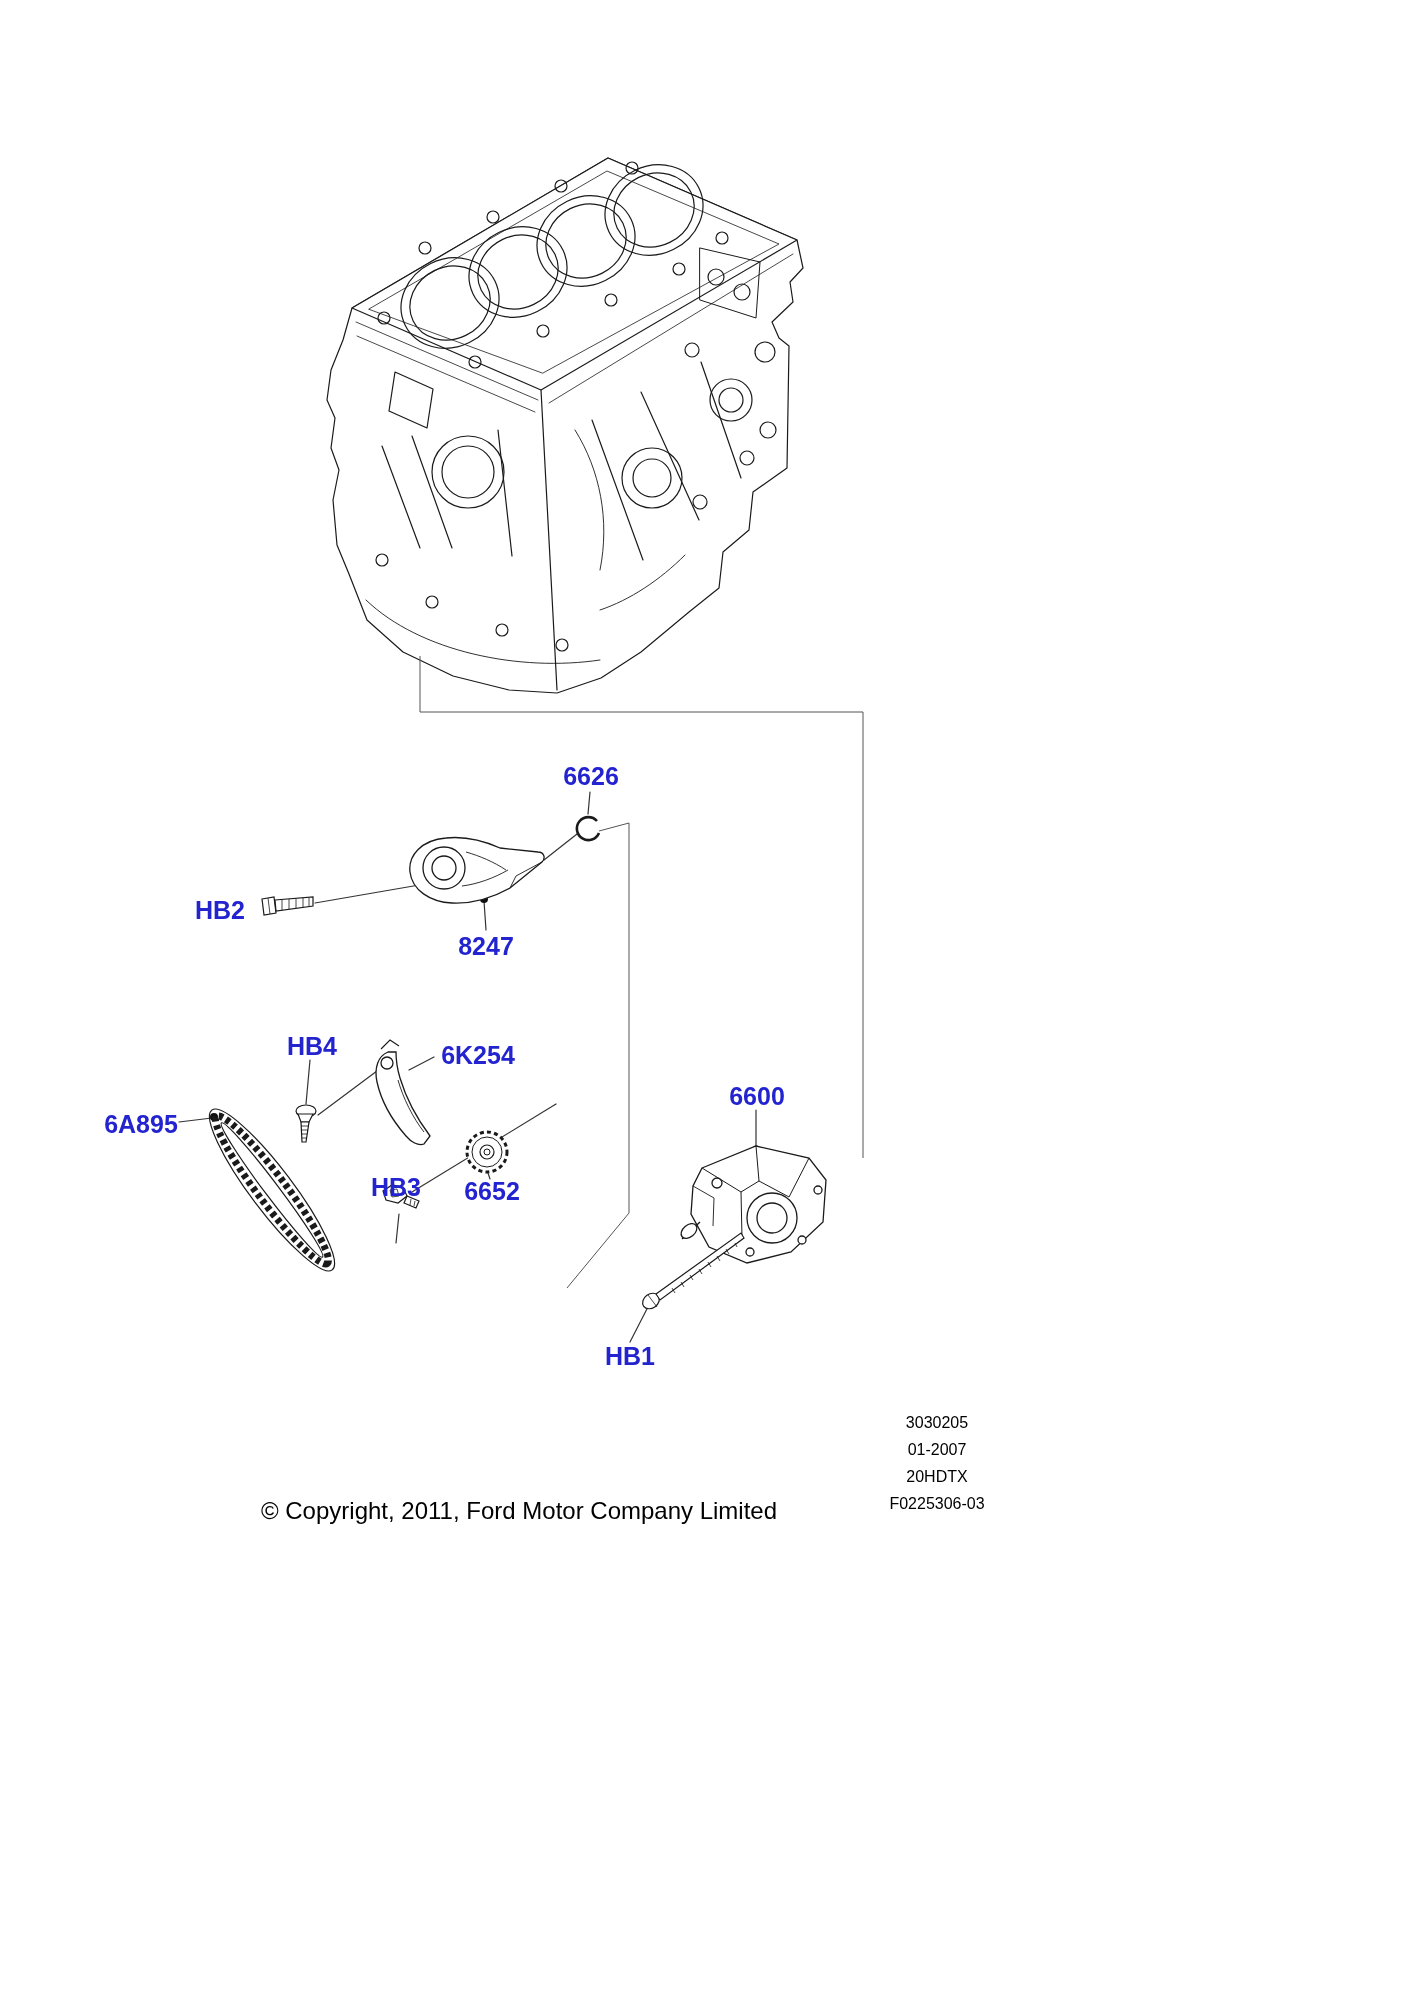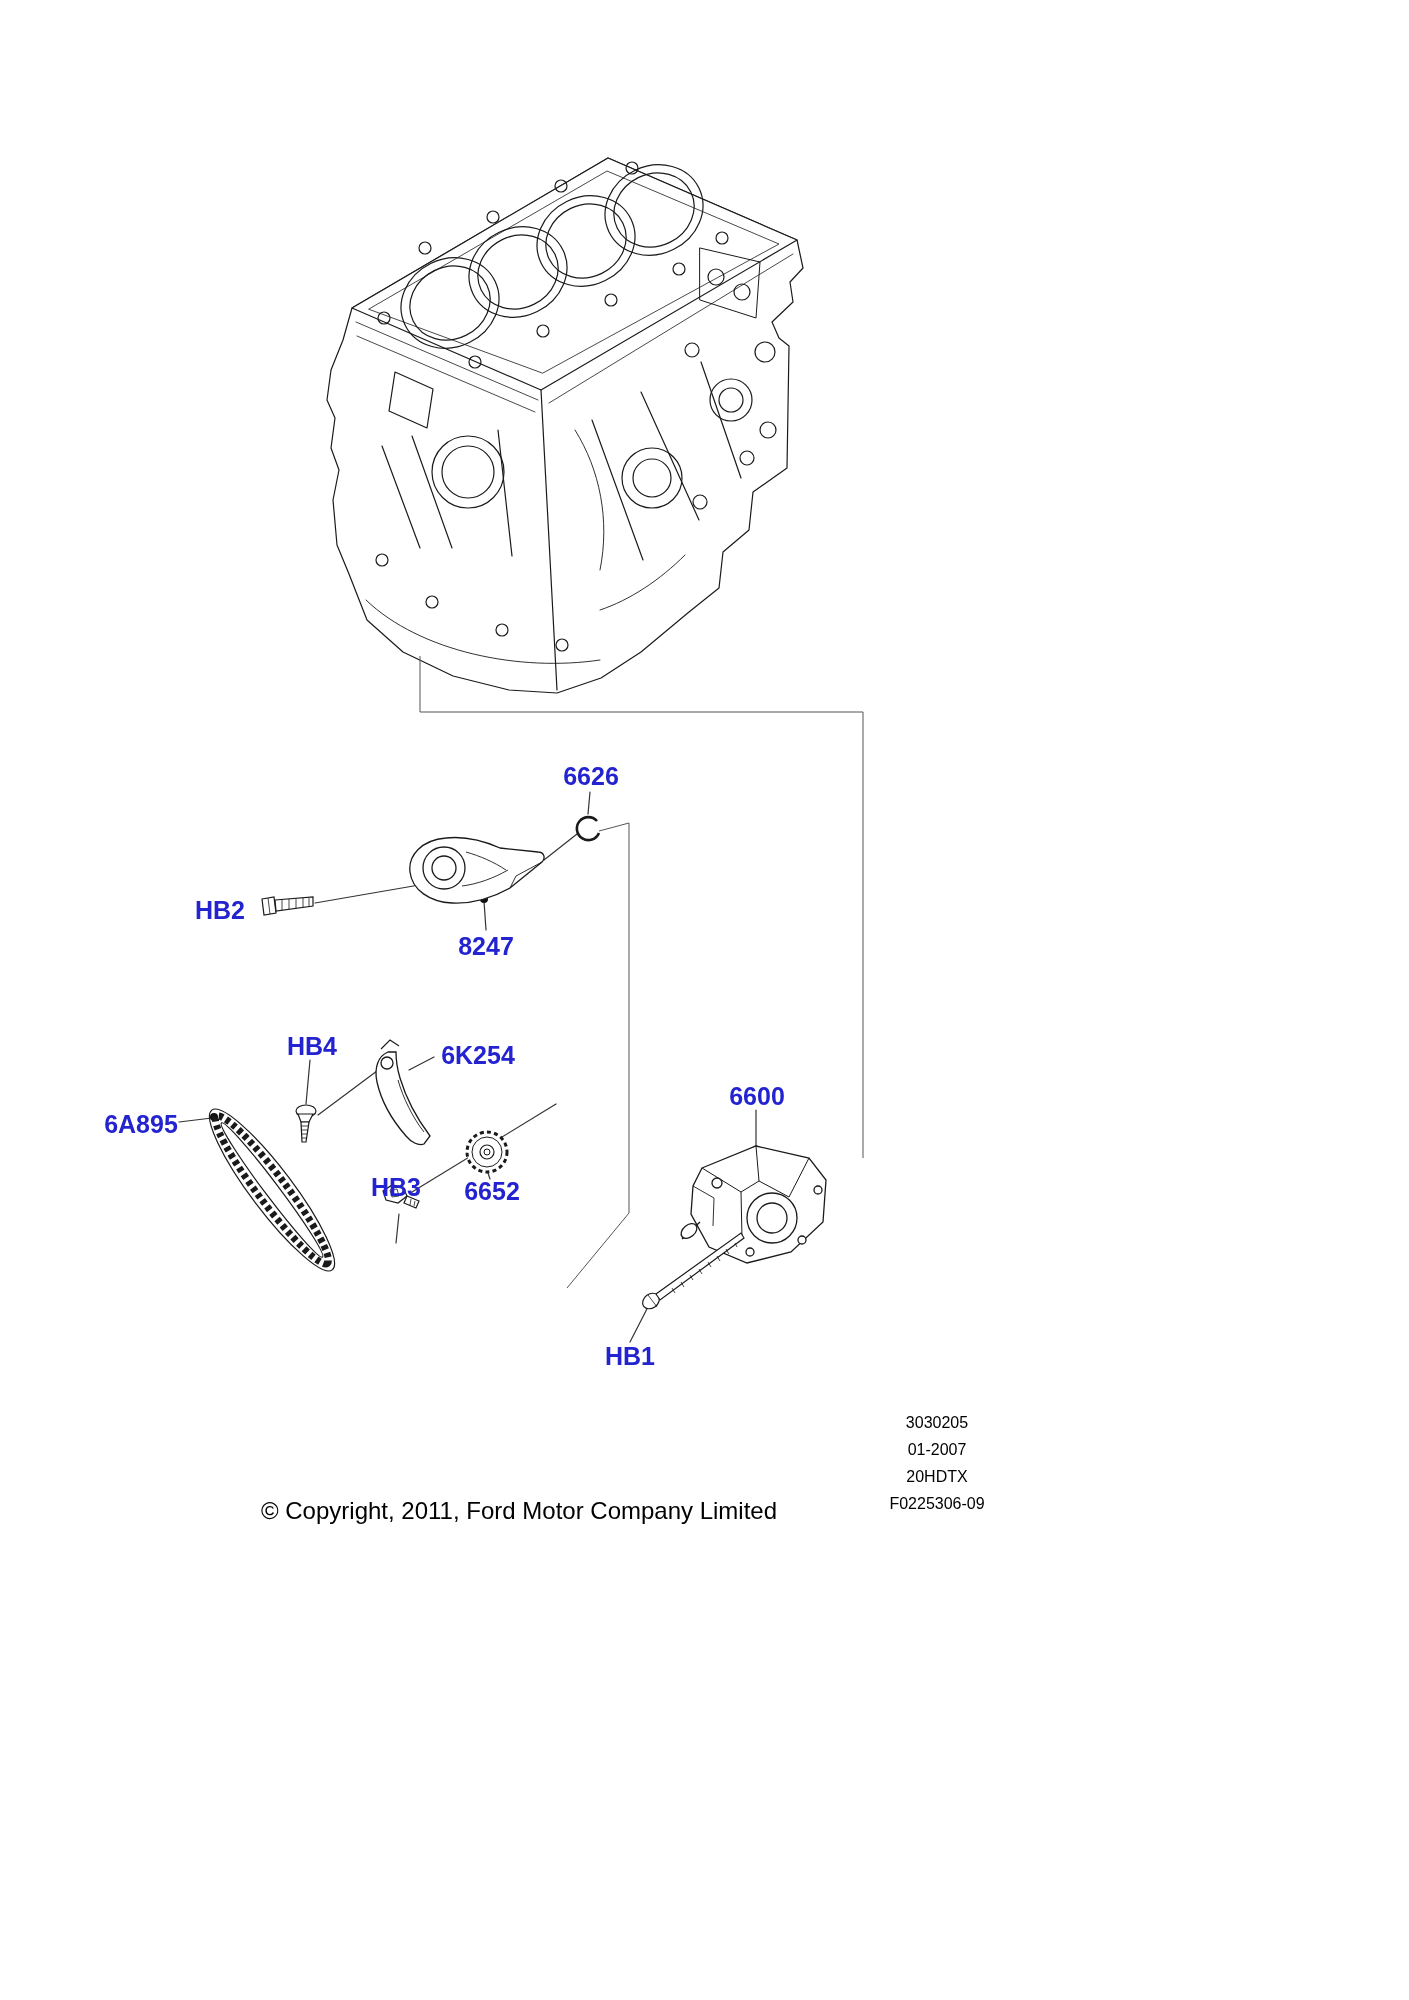--- a/index.html
+++ b/index.html
@@ -230,18 +230,18 @@
   <div class="callout" style="left:141px;top:1124px">6A895</div>
   <div class="callout" style="left:757px;top:1096px">6600</div>
   <div class="callout" style="left:492px;top:1191px">6652</div>
   <div class="callout" style="left:396px;top:1187px">HB3</div>
   <div class="callout" style="left:630px;top:1356px">HB1</div>
 
   <div class="refblock">
     <div>3030205</div>
     <div>01-2007</div>
     <div>20HDTX</div>
-    <div>F0225306-09</div>
+    <div>F0225306-03</div>
   </div>
 
   <div class="copyright">© Copyright, 2011, Ford Motor Company Limited</div>
 
 </div>
 
 </body></html>

